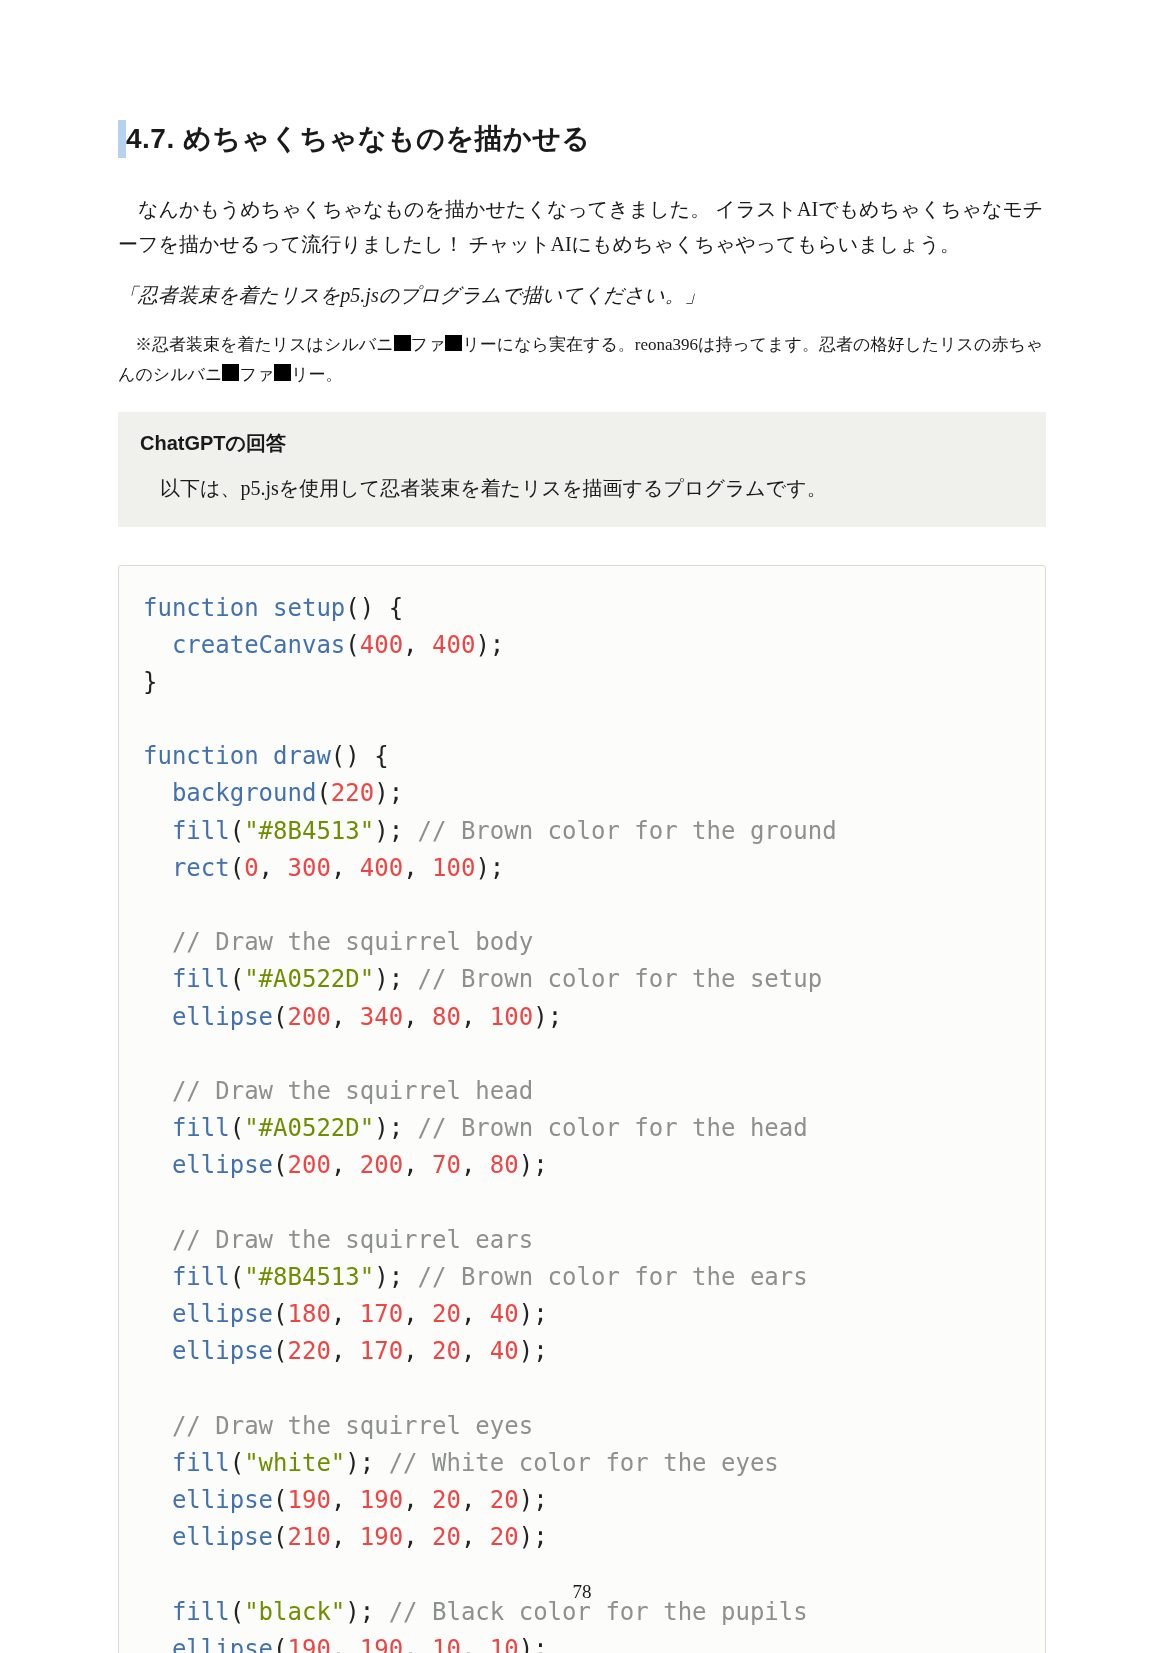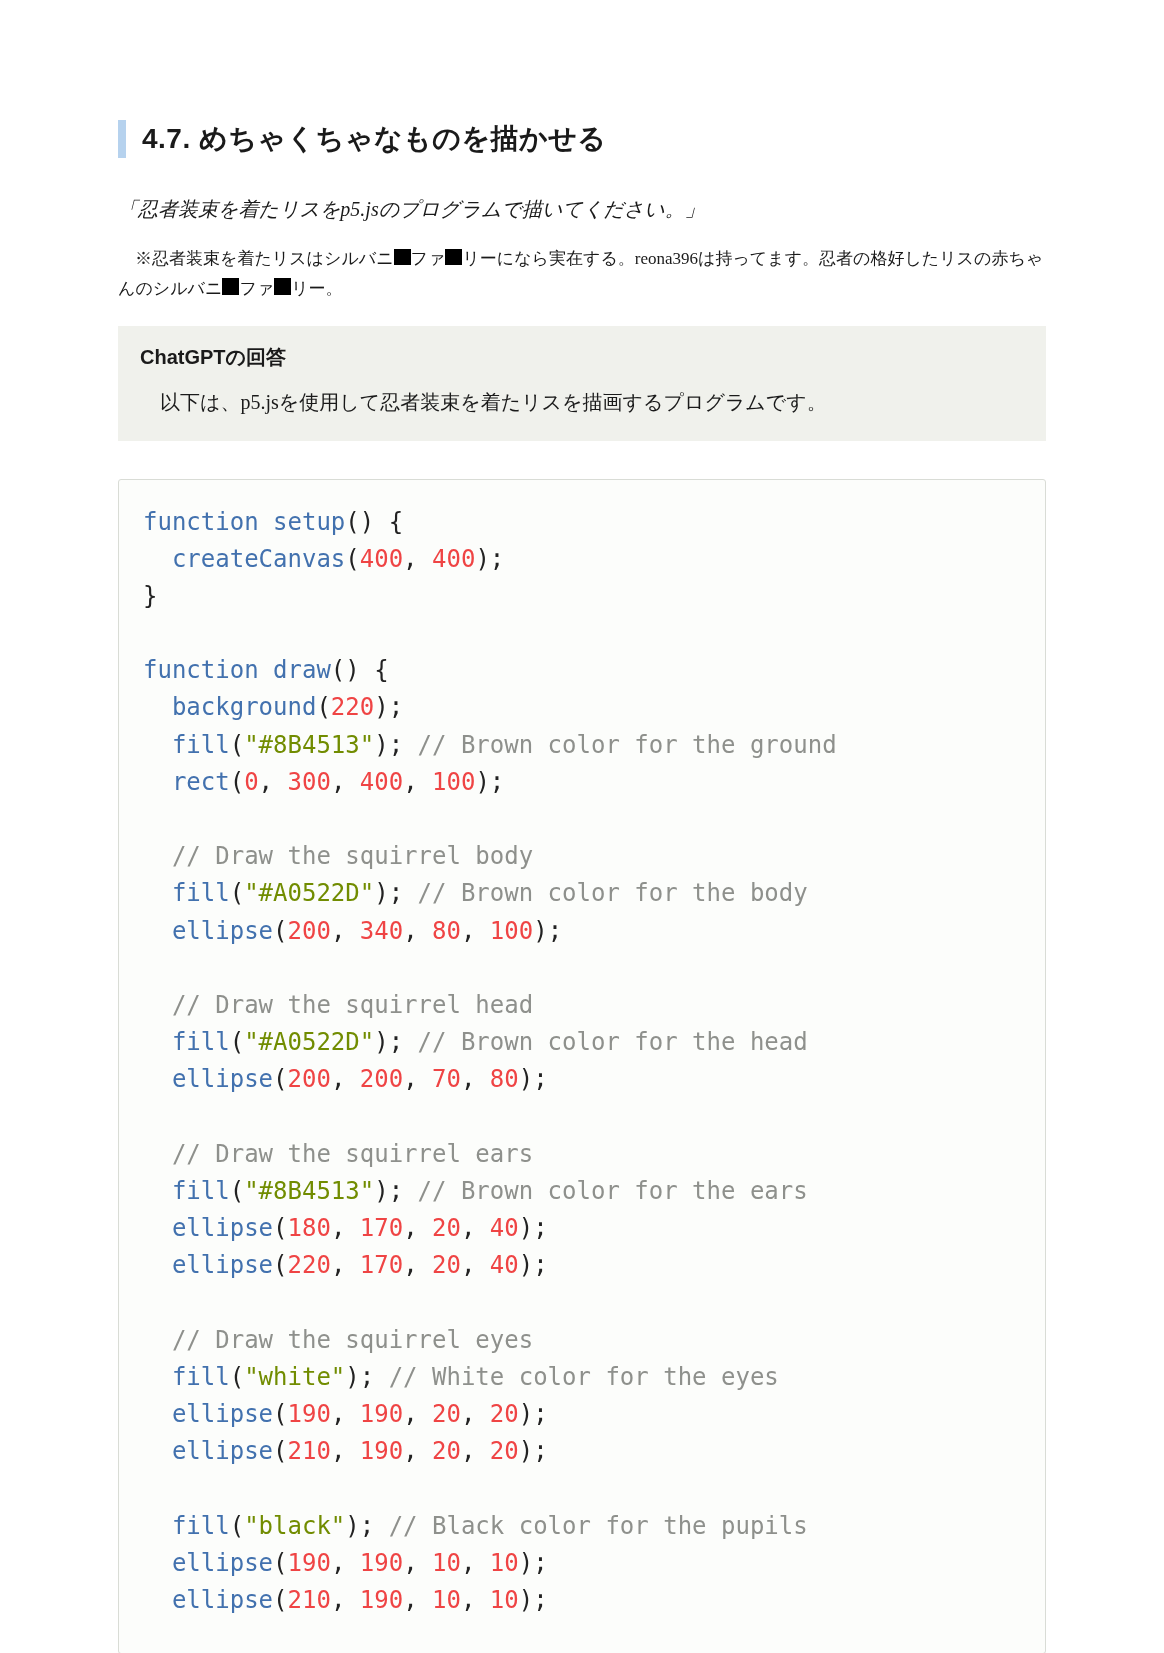--- a/index.html
+++ b/index.html
@@ -12,21 +12,20 @@
     width: 1164px;
     height: 1653px;
     box-sizing: border-box;
     padding: 120px 118px 40px 118px;
     position: relative;
   }
   h2.section-title {
     font-size: 28px;
     font-weight: bold;
     margin: 0 0 34px 0;
-    padding-left: 16px;
     border-left: 8px solid #b6d2ee;
     font-family: "Hiragino Kaku Gothic ProN", "Yu Gothic", sans-serif;
     letter-spacing: 0.5px;
   }
   p.para {
     font-size: 20px;
     line-height: 1.75;
     margin: 0 0 16px 0;
     text-indent: 1em;
   }
@@ -95,20 +94,21 @@
     font-family: "Times New Roman", serif;
   }
 </style>
 </head>
 <body>
 
 <div class="page">
 
   <h2 class="section-title">4.7. めちゃくちゃなものを描かせる</h2>
 
+  <p class="para">なんかもうめちゃくちゃなものを描かせたくなってきました。 イラストAIでもめちゃくちゃなモチーフを描かせるって流行りましたし！ チャットAIにもめちゃくちゃやってもらいましょう。</p>
 
   <p class="quote">「忍者装束を着たリスをp5.jsのプログラムで描いてください。」</p>
 
   <p class="note">
     <span>※忍者装束を着たリスはシルバニ</span><span class="redact"></span><span>ファ</span><span class="redact"></span><span>リーになら実在する。reona396は持ってます。忍者の格好したリスの赤ちゃんのシルバニ</span><span class="redact"></span><span>ファ</span><span class="redact"></span><span>リー。</span>
   </p>
 
   <div class="response-block">
     <p class="response-title">ChatGPTの回答</p>
     <p class="response-text">以下は、p5.jsを使用して忍者装束を着たリスを描画するプログラムです。</p>
@@ -118,21 +118,21 @@
     <pre class="code" id="code-pre"><span class="tok-kw">function</span> <span class="tok-fn">setup</span>() {
   <span class="tok-fn">createCanvas</span>(<span class="tok-num">400</span>, <span class="tok-num">400</span>);
 }
 
 <span class="tok-kw">function</span> <span class="tok-fn">draw</span>() {
   <span class="tok-fn">background</span>(<span class="tok-num">220</span>);
   <span class="tok-fn">fill</span>(<span class="tok-str">"#8B4513"</span>); <span class="tok-cmt">// Brown color for the ground</span>
   <span class="tok-fn">rect</span>(<span class="tok-num">0</span>, <span class="tok-num">300</span>, <span class="tok-num">400</span>, <span class="tok-num">100</span>);
 
   <span class="tok-cmt">// Draw the squirrel body</span>
-  <span class="tok-fn">fill</span>(<span class="tok-str">"#A0522D"</span>); <span class="tok-cmt">// Brown color for the body</span>
+  <span class="tok-fn">fill</span>(<span class="tok-str">"#A0522D"</span>); <span class="tok-cmt">// Brown color for the setup</span>
   <span class="tok-fn">ellipse</span>(<span class="tok-num">200</span>, <span class="tok-num">340</span>, <span class="tok-num">80</span>, <span class="tok-num">100</span>);
 
   <span class="tok-cmt">// Draw the squirrel head</span>
   <span class="tok-fn">fill</span>(<span class="tok-str">"#A0522D"</span>); <span class="tok-cmt">// Brown color for the head</span>
   <span class="tok-fn">ellipse</span>(<span class="tok-num">200</span>, <span class="tok-num">200</span>, <span class="tok-num">70</span>, <span class="tok-num">80</span>);
 
   <span class="tok-cmt">// Draw the squirrel ears</span>
   <span class="tok-fn">fill</span>(<span class="tok-str">"#8B4513"</span>); <span class="tok-cmt">// Brown color for the ears</span>
   <span class="tok-fn">ellipse</span>(<span class="tok-num">180</span>, <span class="tok-num">170</span>, <span class="tok-num">20</span>, <span class="tok-num">40</span>);
   <span class="tok-fn">ellipse</span>(<span class="tok-num">220</span>, <span class="tok-num">170</span>, <span class="tok-num">20</span>, <span class="tok-num">40</span>);
@@ -140,13 +140,14 @@
   <span class="tok-cmt">// Draw the squirrel eyes</span>
   <span class="tok-fn">fill</span>(<span class="tok-str">"white"</span>); <span class="tok-cmt">// White color for the eyes</span>
   <span class="tok-fn">ellipse</span>(<span class="tok-num">190</span>, <span class="tok-num">190</span>, <span class="tok-num">20</span>, <span class="tok-num">20</span>);
   <span class="tok-fn">ellipse</span>(<span class="tok-num">210</span>, <span class="tok-num">190</span>, <span class="tok-num">20</span>, <span class="tok-num">20</span>);
 
   <span class="tok-fn">fill</span>(<span class="tok-str">"black"</span>); <span class="tok-cmt">// Black color for the pupils</span>
   <span class="tok-fn">ellipse</span>(<span class="tok-num">190</span>, <span class="tok-num">190</span>, <span class="tok-num">10</span>, <span class="tok-num">10</span>);
   <span class="tok-fn">ellipse</span>(<span class="tok-num">210</span>, <span class="tok-num">190</span>, <span class="tok-num">10</span>, <span class="tok-num">10</span>);</pre>
   </div>
 
+  <div class="page-num">78</div>
 </div>
 
 </body></html>

